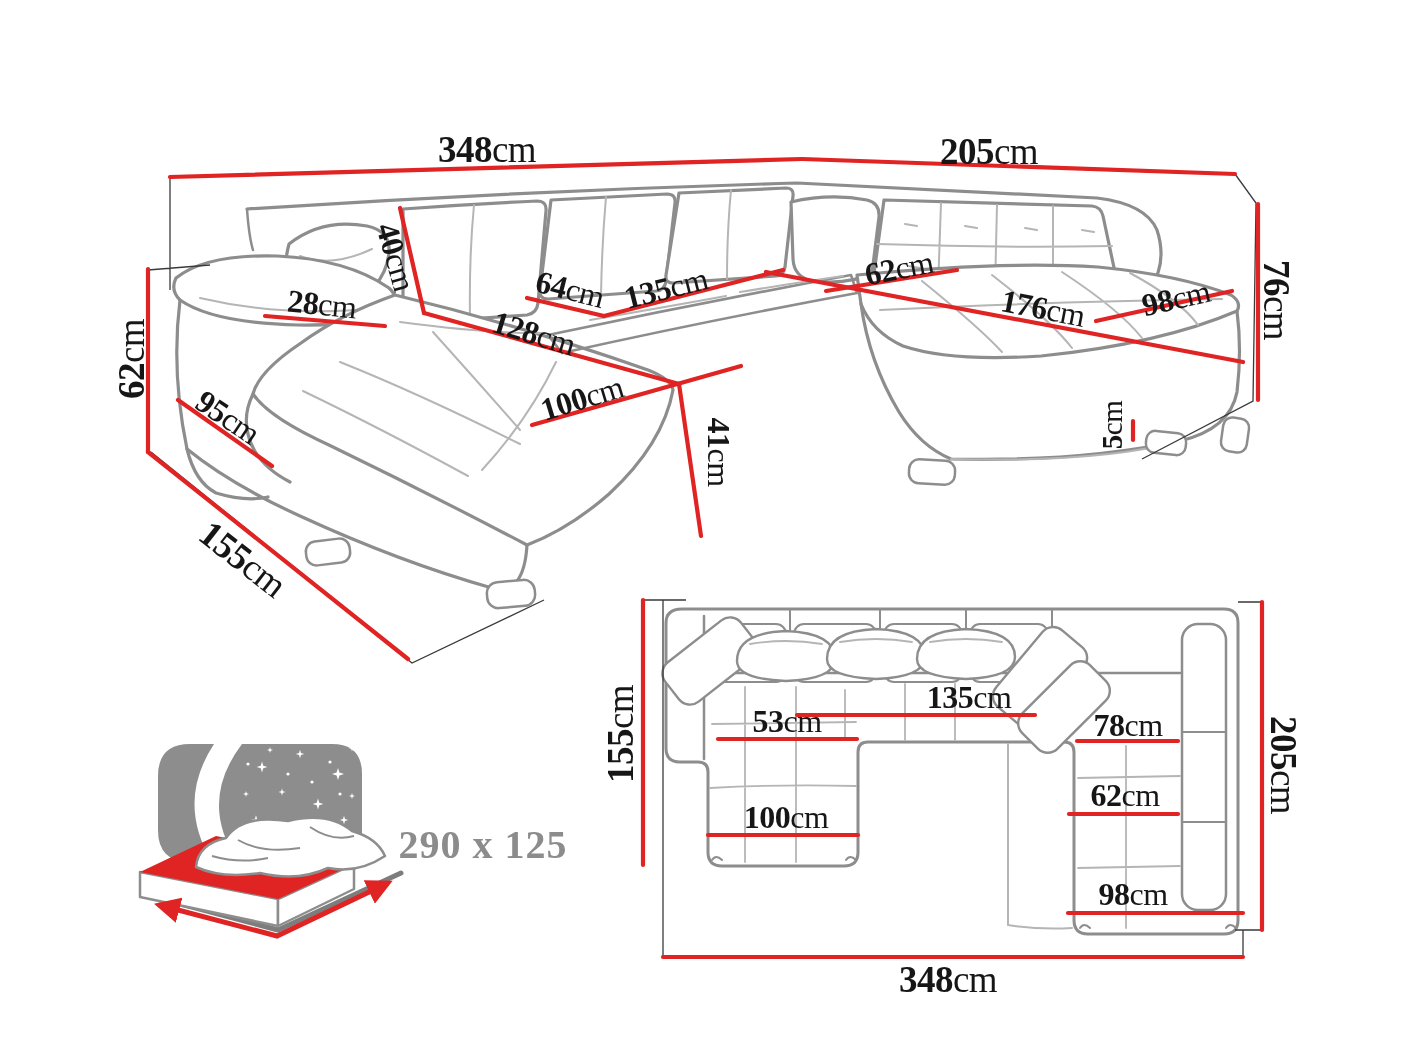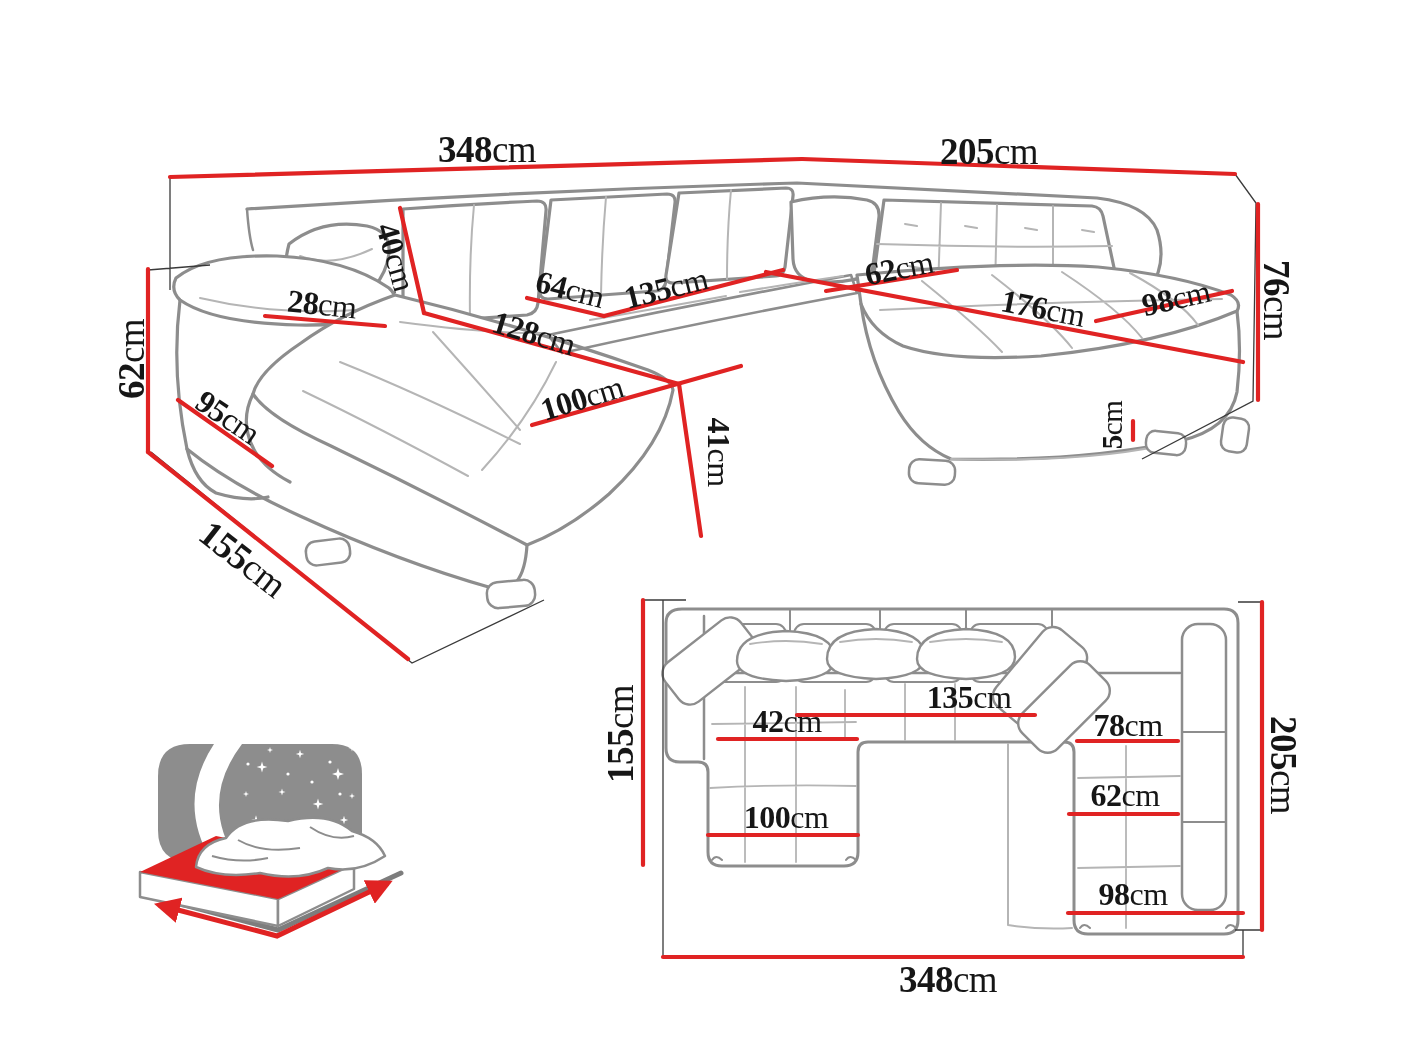--- a/index.html
+++ b/index.html
@@ -194,21 +194,22 @@
   <div class="dim md" style="--x:582px;--y:366px;--r:-17deg;"><span class="n">100</span><span class="u">cm</span></div>
   <div class="dim md" style="--x:719px;--y:420px;--r:90deg;"><span class="n">41</span><span class="u">cm</span></div>
   <div class="dim md" style="--x:899px;--y:236px;--r:-11deg;"><span class="n">62</span><span class="u">cm</span></div>
   <div class="dim md" style="--x:1043px;--y:276px;--r:11deg;"><span class="n">176</span><span class="u">cm</span></div>
   <div class="dim md" style="--x:1176px;--y:266px;--r:-13deg;"><span class="n">98</span><span class="u">cm</span></div>
   <div class="dim sm" style="--x:1112px;--y:393px;--r:-90deg;"><span class="n">5</span><span class="u">cm</span></div>
 
   <div class="dim lg" style="--x:620px;--y:702px;--r:-90deg;"><span class="n">155</span><span class="u">cm</span></div>
   <div class="dim lg" style="--x:1283px;--y:733px;--r:90deg;"><span class="n">205</span><span class="u">cm</span></div>
   <div class="dim lg" style="--x:948px;--y:947px;"><span class="n">348</span><span class="u">cm</span></div>
-  <div class="dim md" style="--x:787px;--y:689px;"><span class="n">42</span><span class="u">cm</span></div>
+  <div class="dim md" style="--x:787px;--y:689px;"><span class="n">53</span><span class="u">cm</span></div>
   <div class="dim md" style="--x:969px;--y:665px;"><span class="n">135</span><span class="u">cm</span></div>
   <div class="dim md" style="--x:1128px;--y:693px;"><span class="n">78</span><span class="u">cm</span></div>
   <div class="dim md" style="--x:786px;--y:785px;"><span class="n">100</span><span class="u">cm</span></div>
   <div class="dim md" style="--x:1125px;--y:763px;"><span class="n">62</span><span class="u">cm</span></div>
   <div class="dim md" style="--x:1133px;--y:862px;"><span class="n">98</span><span class="u">cm</span></div>
 
+  <div class="bed-size" style="--x:483px;--y:812px;">290 x 125</div>
 
 </div>
 
 </body></html>

